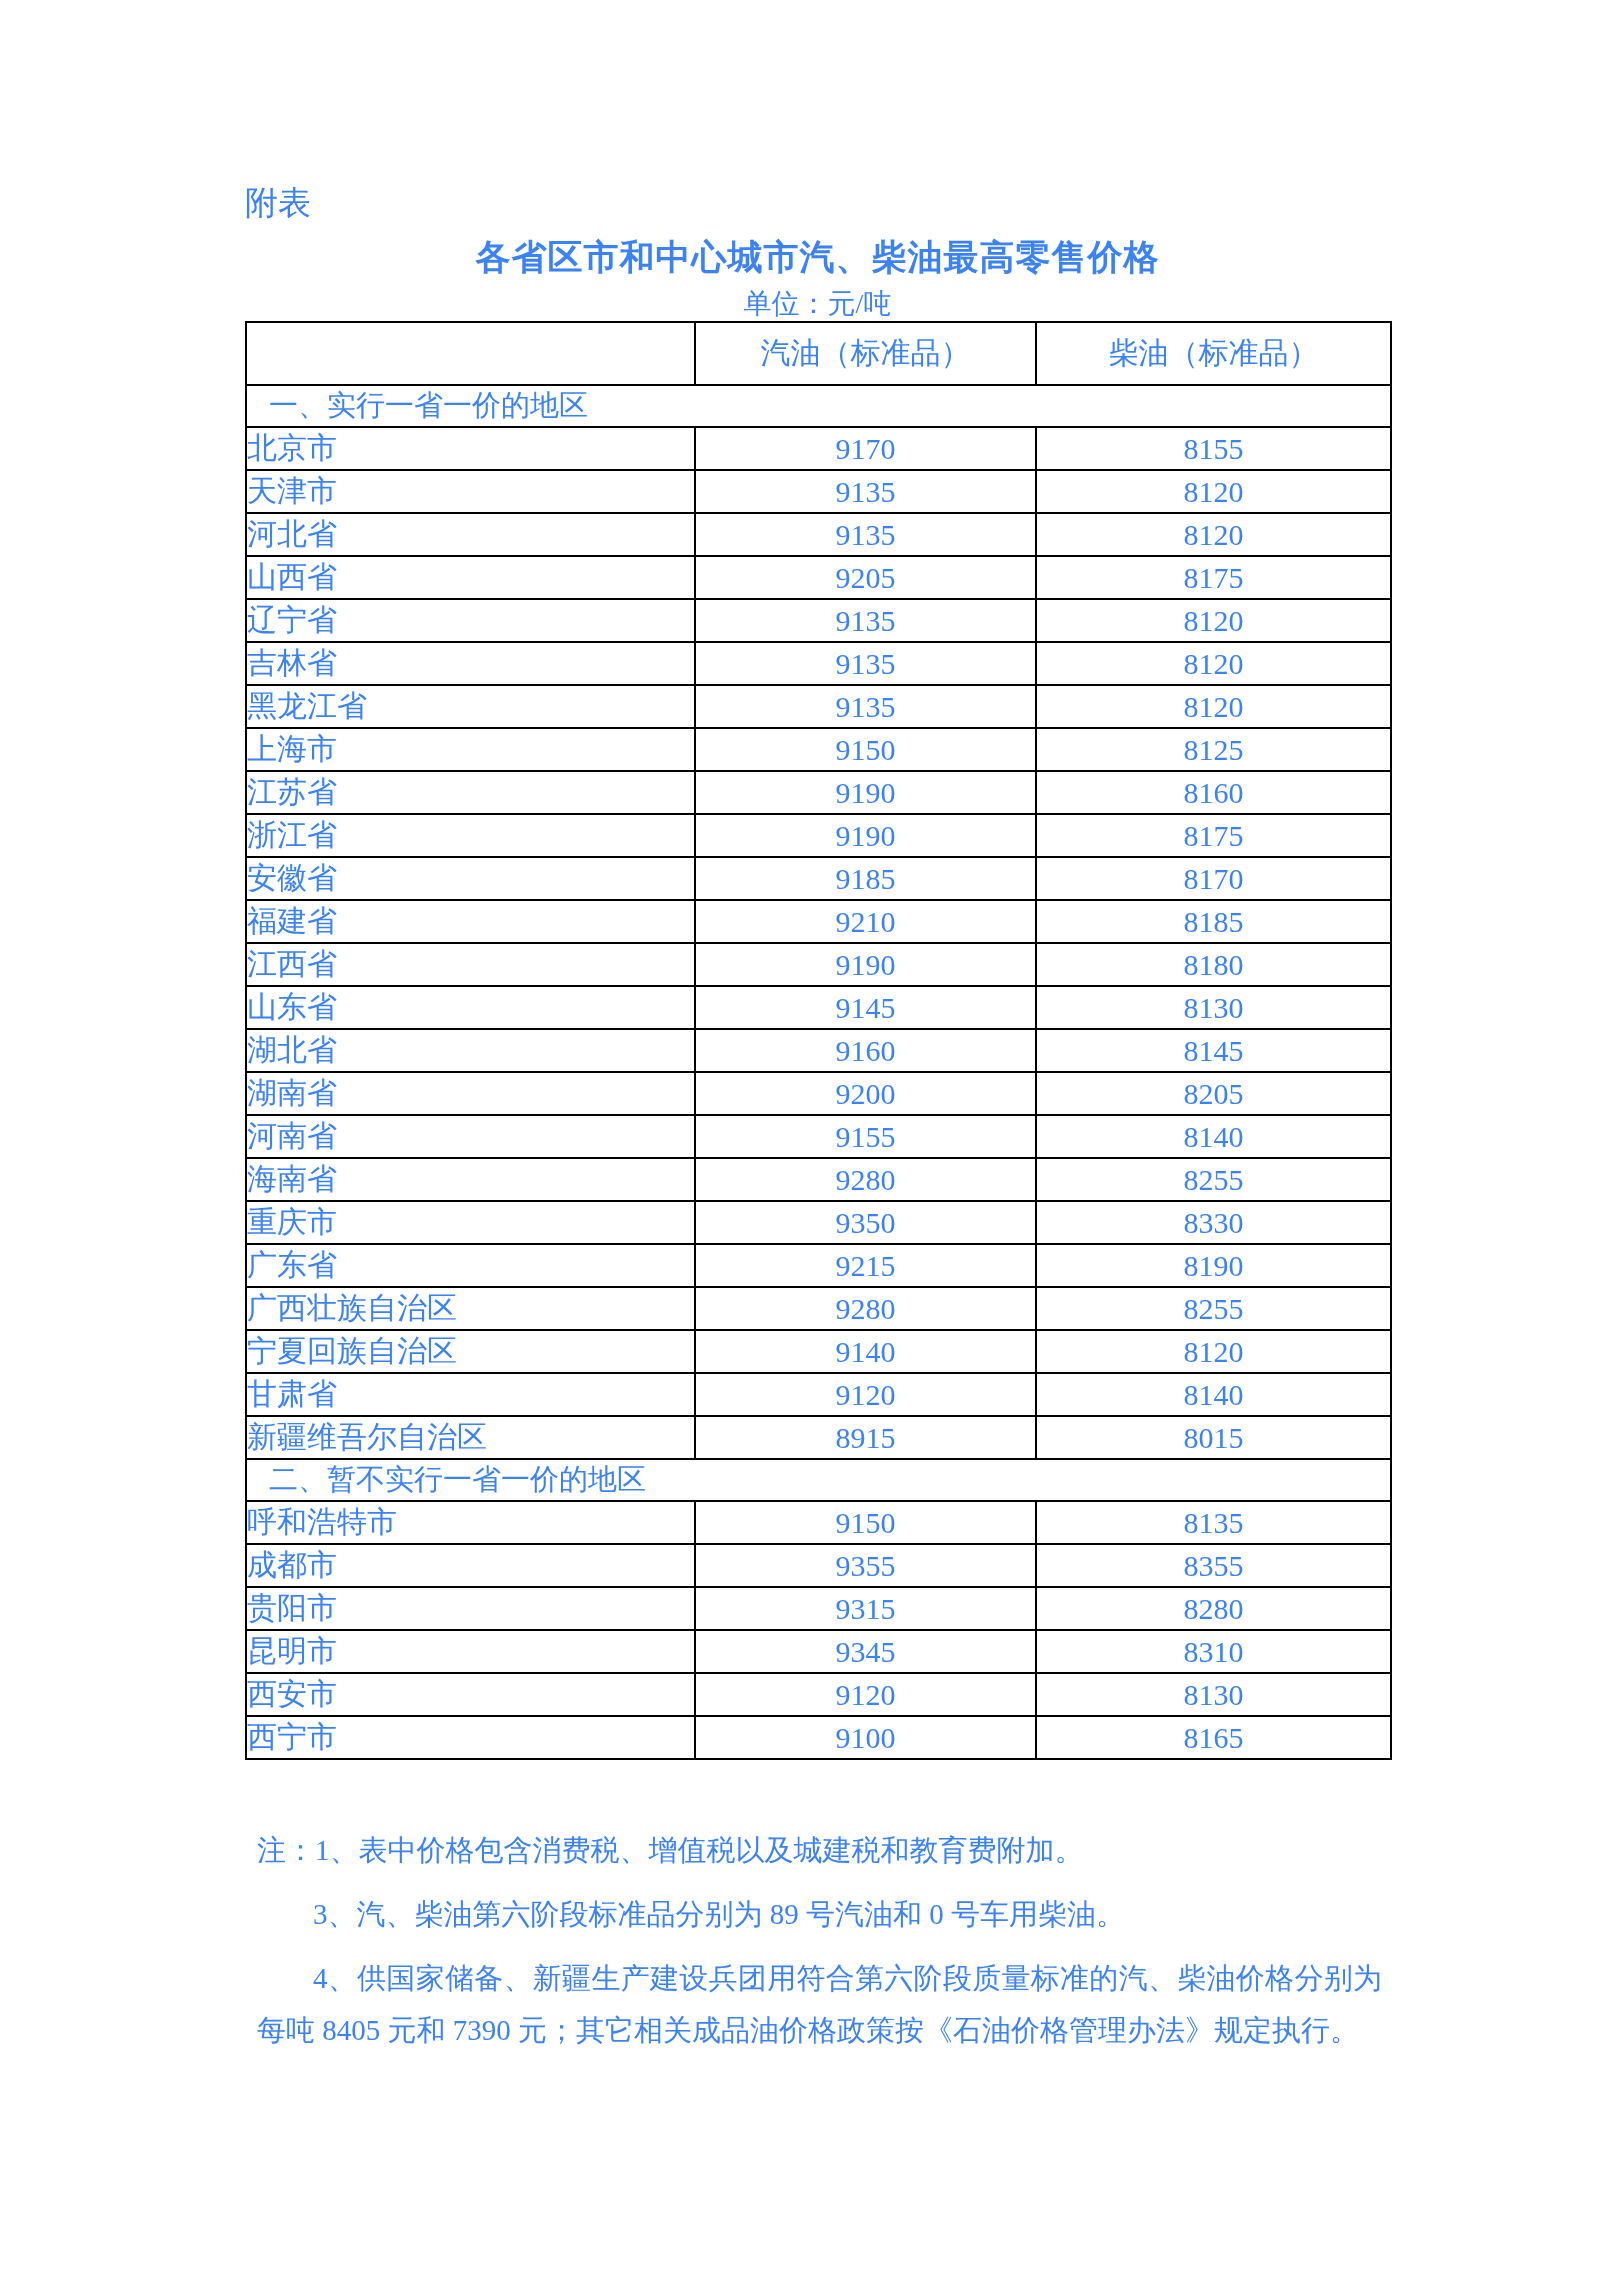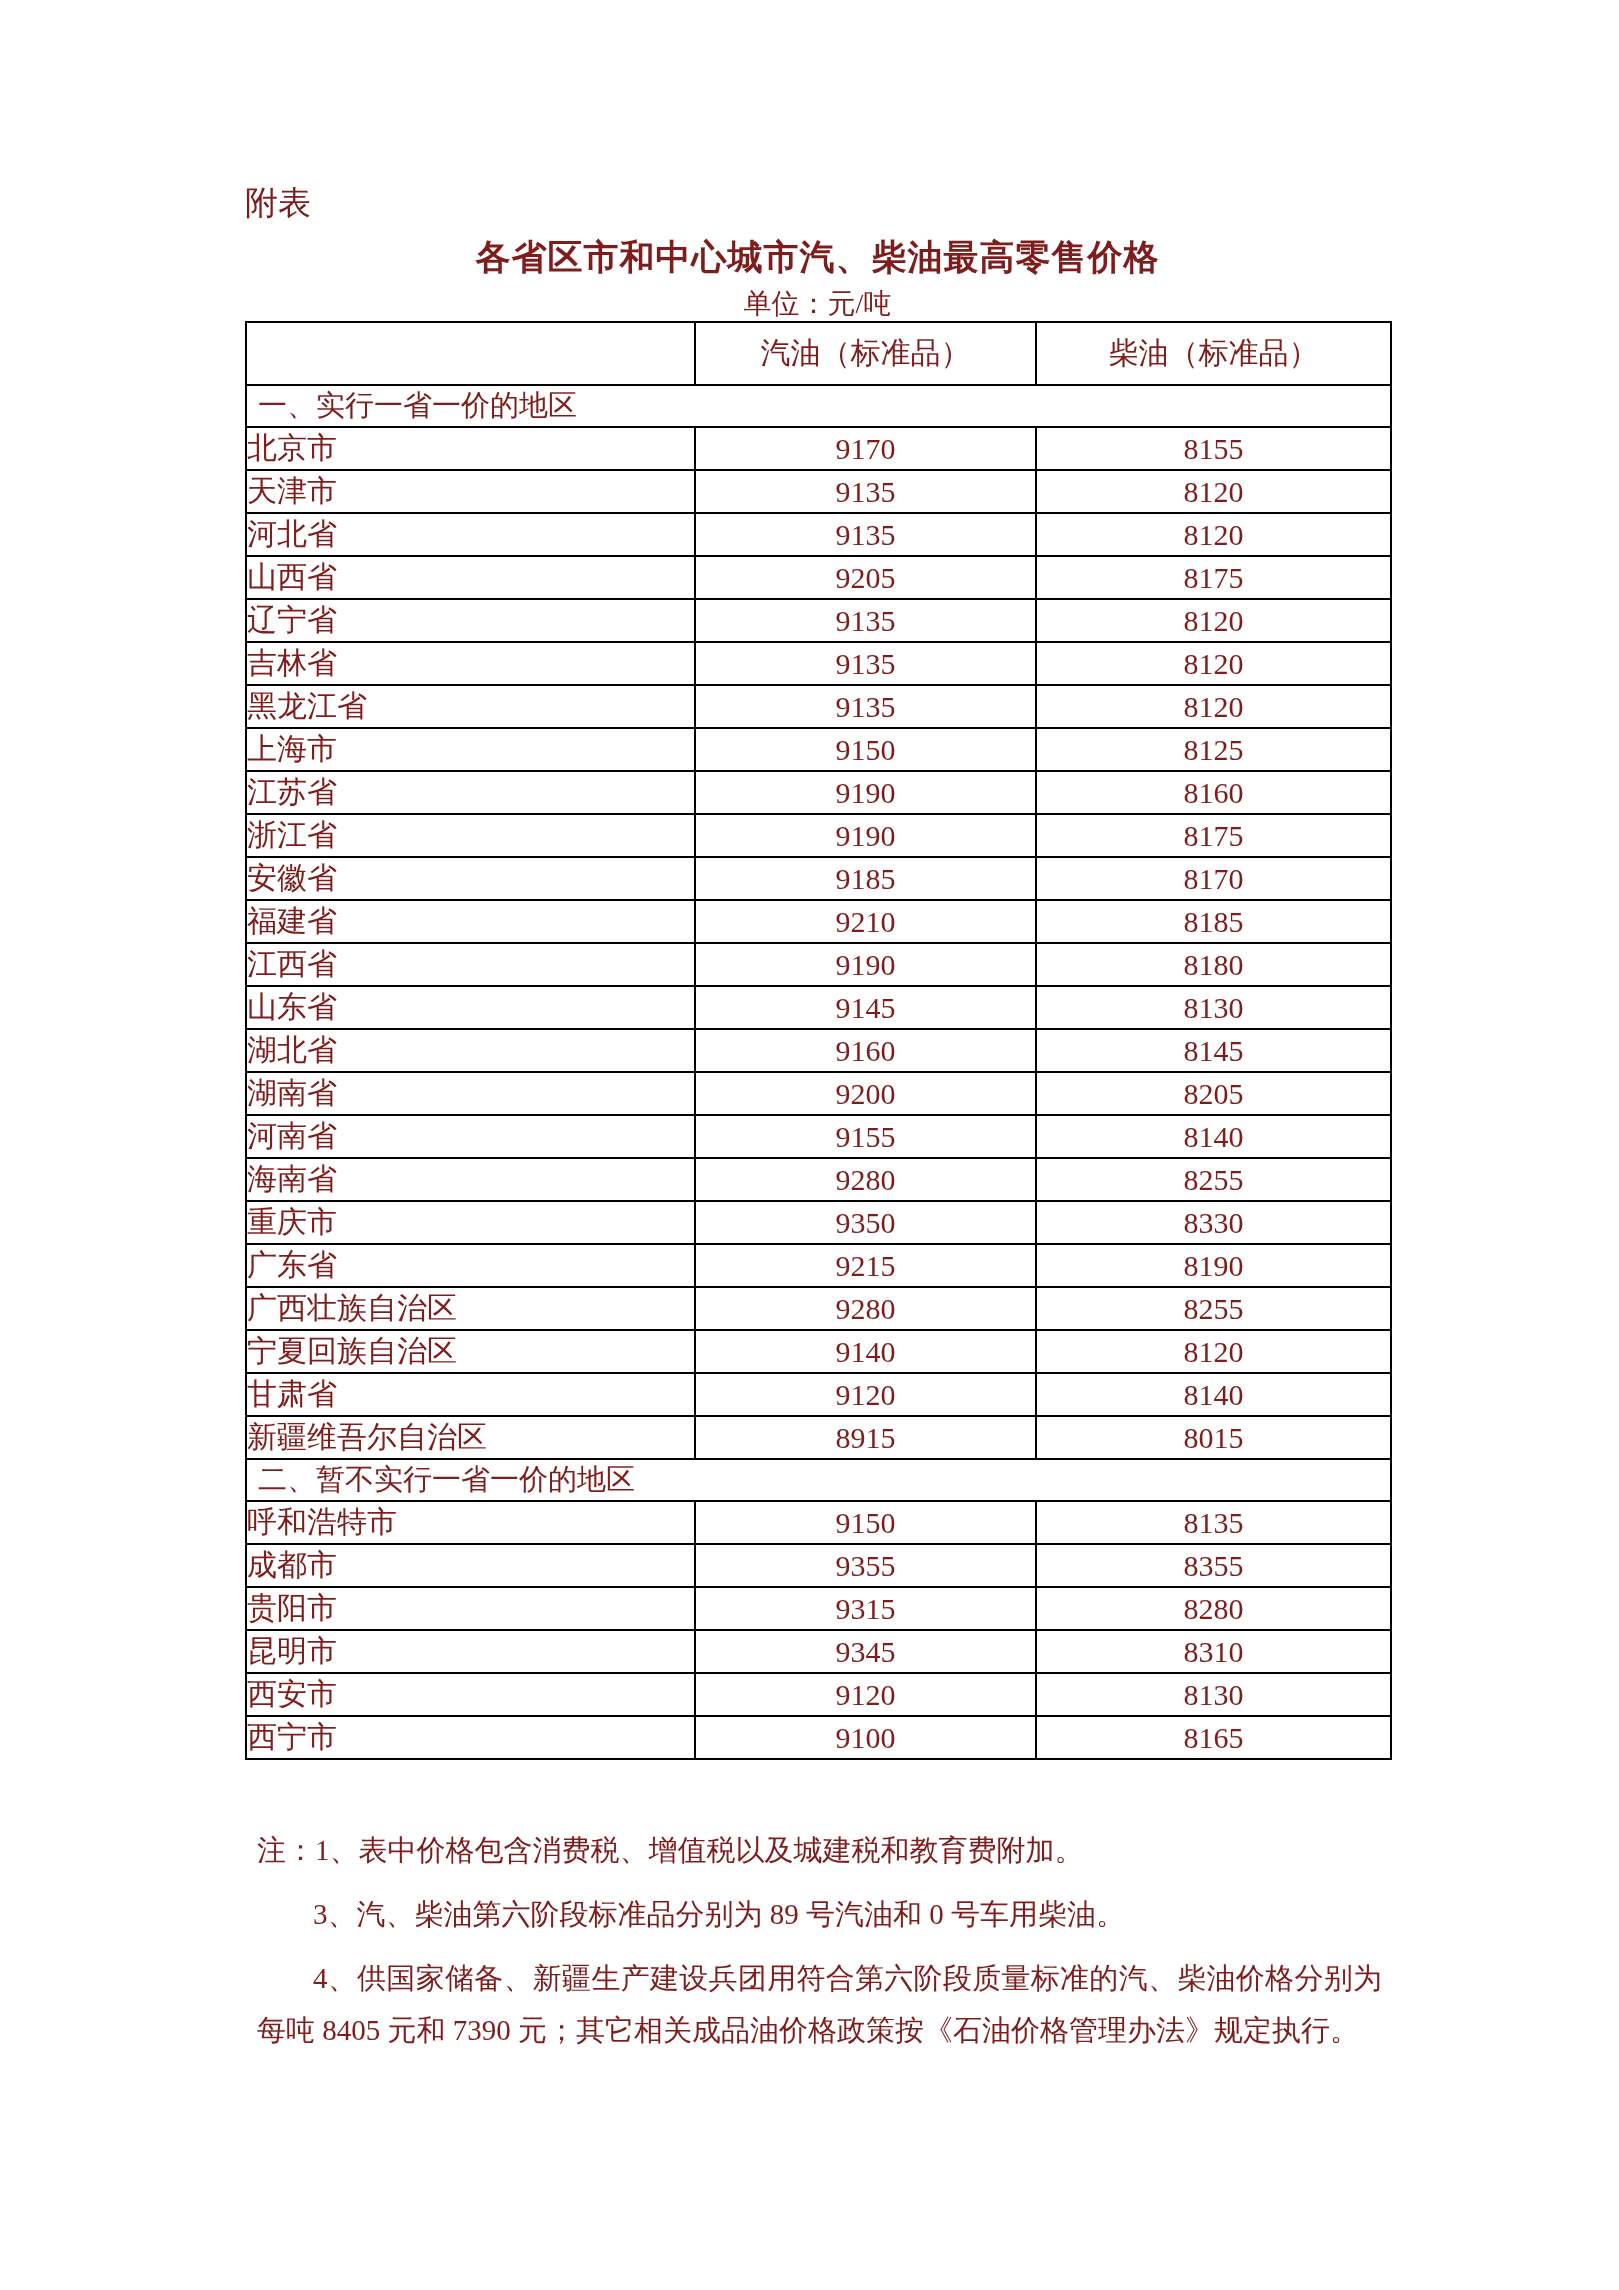--- a/index.html
+++ b/index.html
@@ -1,21 +1,21 @@
 <!DOCTYPE html>
 <html><head>
 <meta charset="utf-8">
 <style>
   html,body{margin:0;padding:0;background:#888;}
   .page{
     position:relative;
     width:1619px;height:2291px;
     background:#ffffff;
     font-family:"Liberation Serif","DejaVu Serif",serif;
-    color:#7f1d1d;
+    color:#3b82f6;
     overflow:hidden;
   }
   .appendix-label{
     position:absolute;left:245px;top:184px;
     font-size:33px;line-height:39px;
   }
   .doc-title{
     position:absolute;left:245px;top:235px;width:1145px;
     text-align:center;
     font-family:"Liberation Sans","DejaVu Sans",sans-serif;
@@ -33,21 +33,21 @@
   }
   table.price-table col.c1{width:449px;}
   table.price-table col.c2{width:341px;}
   table.price-table col.c3{width:355px;}
   table.price-table td{
     border:2px solid #000;
     padding:0;vertical-align:middle;
     font-size:30px;
   }
   tr.head-row td{height:61px;text-align:center;font-size:30px;}
-  tr.section-row td{height:38px;padding-left:11px;text-align:left;font-size:29px;}
+  tr.section-row td{height:38px;padding-left:22px;text-align:left;font-size:29px;}
   tr.data-row td{height:40px;}
   td.region-cell{padding-left:82px;text-align:left;}
   td.num-cell{text-align:center;font-size:31px;}
   .notes{
     position:absolute;left:245px;top:1812px;width:1149px;
     font-size:29px;line-height:52px;
     text-align:justify;text-justify:inter-ideograph;
   }
   .notes p{margin:12px;}
   .notes p.indented{text-indent:56px;}

